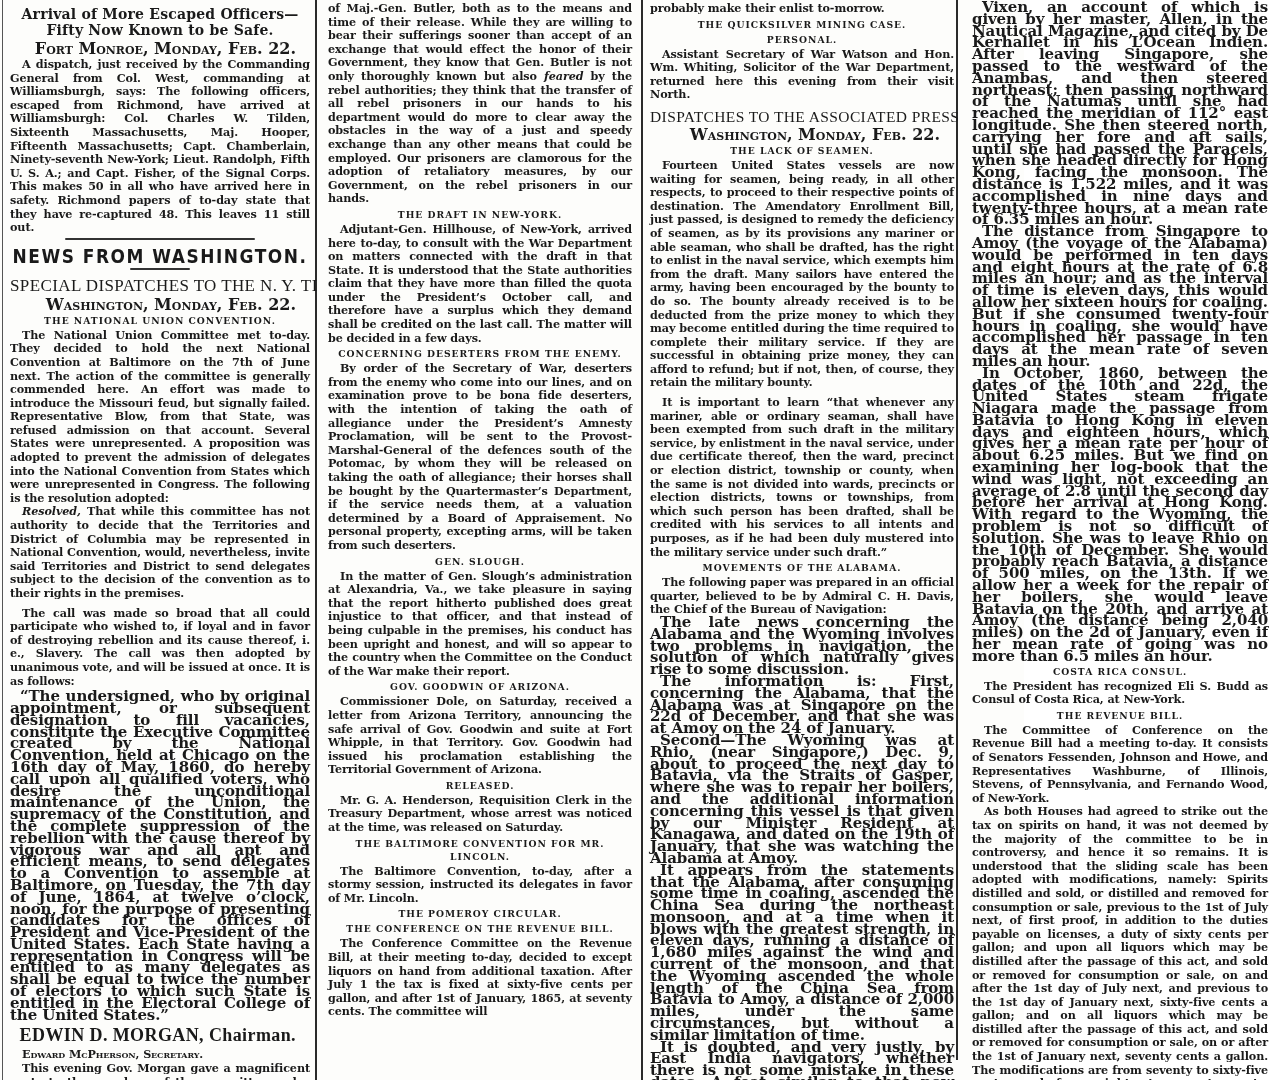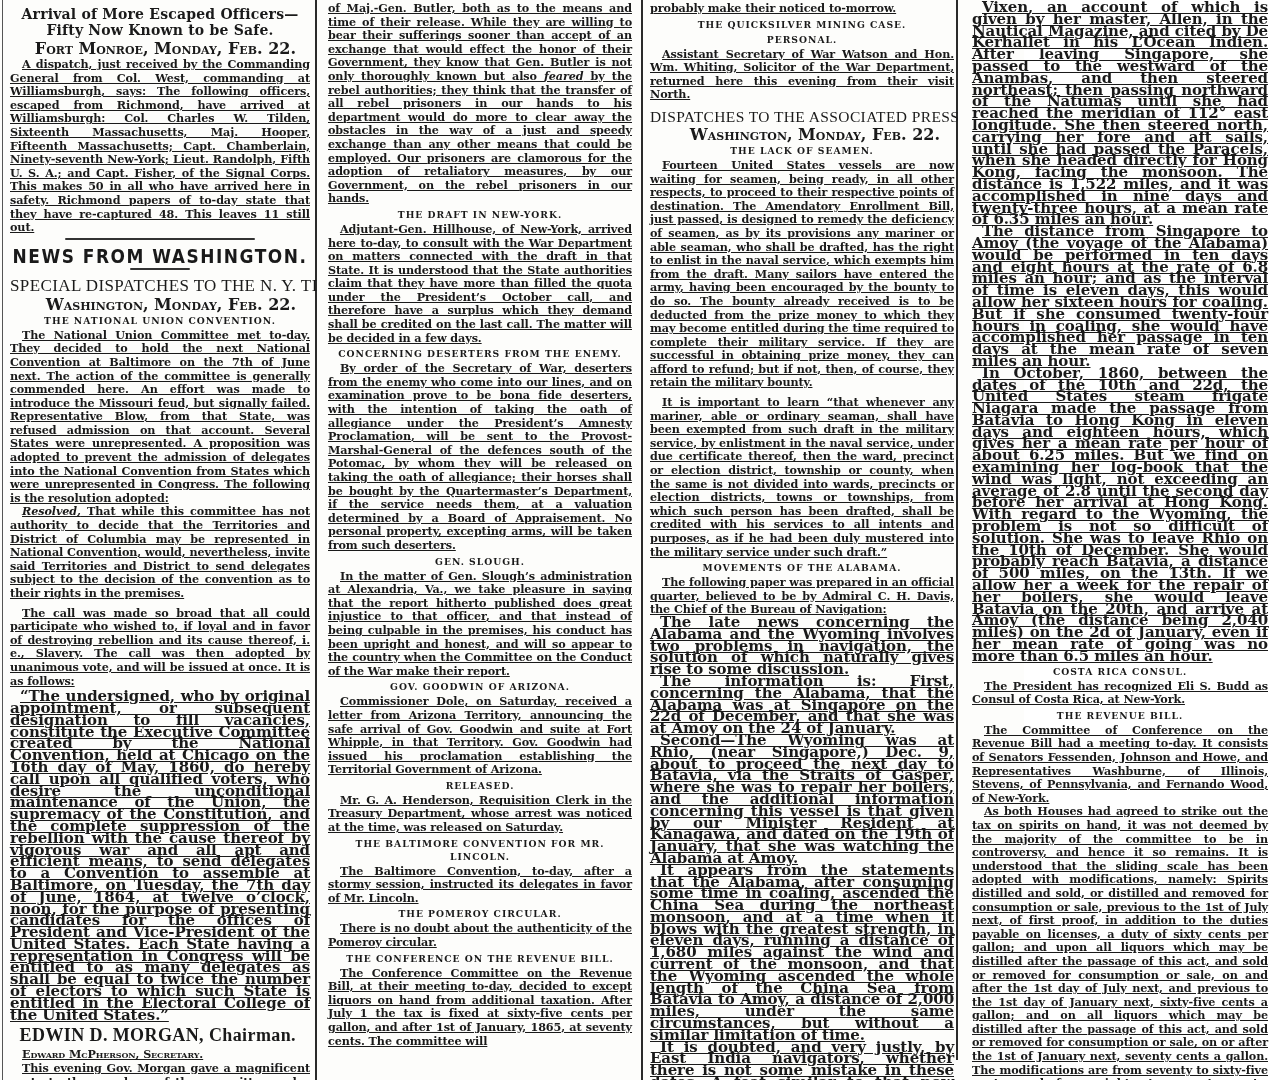--- a/index.html
+++ b/index.html
@@ -19,21 +19,21 @@
   .col-4 { left: 962px; width: 314px; }
   .rule {
     position: absolute; top: 0; width: 2px; height: 1080px; background: #2a2a2a;
   }
   .rule.r1 { left: 315px; }
   .rule.r2 { left: 641px; }
   .rule.r3 { left: 956px; height: 1060px; }
   .rule.r0 { left: 2px; width: 1px; background: #555; }
   p {
     margin: 0; font-size: 11.2px; line-height: 13.6px; text-align: justify;
-    text-indent: 12px; font-weight: bold; letter-spacing: -0.1px; text-decoration: underline;
+    text-indent: 12px; font-weight: bold; letter-spacing: -0.1px;
   }
   p.noindent { text-indent: 0; }
   p.quote { font-size: 15px; line-height: 11.8px; text-indent: 10px; }
   .sc { font-variant: small-caps; }
   .ital { font-style: italic; }
   .headline-small {
     font-size: 14px; line-height: 16px; text-align: center; font-weight: bold;
     margin: 4px 0 4px 0; letter-spacing: 0.2px;
   }
   .dateline {
@@ -104,27 +104,26 @@
     <p>By order of the Secretary of War, deserters from the enemy who come into our lines, and on examination prove to be bona fide deserters, with the intention of taking the oath of allegiance under the President’s Amnesty Proclamation, will be sent to the Provost-Marshal-General of the defences south of the Potomac, by whom they will be released on taking the oath of allegiance; their horses shall be bought by the Quartermaster’s Department, if the service needs them, at a valuation determined by a Board of Appraisement. No personal property, excepting arms, will be taken from such deserters.</p>
     <div class="section-head">GEN. SLOUGH.</div>
     <p>In the matter of Gen. Slough’s administration at Alexandria, Va., we take pleasure in saying that the report hitherto published does great injustice to that officer, and that instead of being culpable in the premises, his conduct has been upright and honest, and will so appear to the country when the Committee on the Conduct of the War make their report.</p>
     <div class="section-head">GOV. GOODWIN OF ARIZONA.</div>
     <p>Commissioner Dole, on Saturday, received a letter from Arizona Territory, announcing the safe arrival of Gov. Goodwin and suite at Fort Whipple, in that Territory. Gov. Goodwin had issued his proclamation establishing the Territorial Government of Arizona.</p>
     <div class="section-head">RELEASED.</div>
     <p>Mr. G. A. Henderson, Requisition Clerk in the Treasury Department, whose arrest was noticed at the time, was released on Saturday.</p>
     <div class="section-head">THE BALTIMORE CONVENTION FOR MR. LINCOLN.</div>
     <p>The Baltimore Convention, to-day, after a stormy session, instructed its delegates in favor of Mr. Lincoln.</p>
     <div class="section-head">THE POMEROY CIRCULAR.</div>
-    <p>There is no doubt about the authenticity of the Pomeroy circular.</p>
     <div class="section-head">THE CONFERENCE ON THE REVENUE BILL.</div>
     <p>The Conference Committee on the Revenue Bill, at their meeting to-day, decided to except liquors on hand from additional taxation. After July 1 the tax is fixed at sixty-five cents per gallon, and after 1st of January, 1865, at seventy cents. The committee will</p>
   </div>
 
   <div class="col col-3">
-    <p class="noindent">probably make their noticed to-morrow.</p>
+    <p class="noindent">probably make their enlist to-morrow.</p>
     <div class="section-head">THE QUICKSILVER MINING CASE.</div>
     <div class="section-head">PERSONAL.</div>
     <p>Assistant Secretary of War Watson and Hon. Wm. Whiting, Solicitor of the War Department, returned here this evening from their visit North.</p>
     <div class="sub-headline" style="font-size:15.5px;text-align:left;">DISPATCHES TO THE ASSOCIATED PRESS</div>
     <div class="dateline sc">Washington, Monday, Feb. 22.</div>
     <div class="section-head">THE LACK OF SEAMEN.</div>
     <p>Fourteen United States vessels are now waiting for seamen, being ready, in all other respects, to proceed to their respective points of destination. The Amendatory Enrollment Bill, just passed, is designed to remedy the deficiency of seamen, as by its provisions any mariner or able seaman, who shall be drafted, has the right to enlist in the naval service, which exempts him from the draft. Many sailors have entered the army, having been encouraged by the bounty to do so. The bounty already received is to be deducted from the prize money to which they may become entitled during the time required to complete their military service. If they are successful in obtaining prize money, they can afford to refund; but if not, then, of course, they retain the military bounty.</p>
     <div class="gap"></div>
     <p>It is important to learn “that whenever any mariner, able or ordinary seaman, shall have been exempted from such draft in the military service, by enlistment in the naval service, under due certificate thereof, then the ward, precinct or election district, township or county, when the same is not divided into wards, precincts or election districts, towns or townships, from which such person has been drafted, shall be credited with his services to all intents and purposes, as if he had been duly mustered into the military service under such draft.”</p>
     <div class="section-head">MOVEMENTS OF THE ALABAMA.</div>

